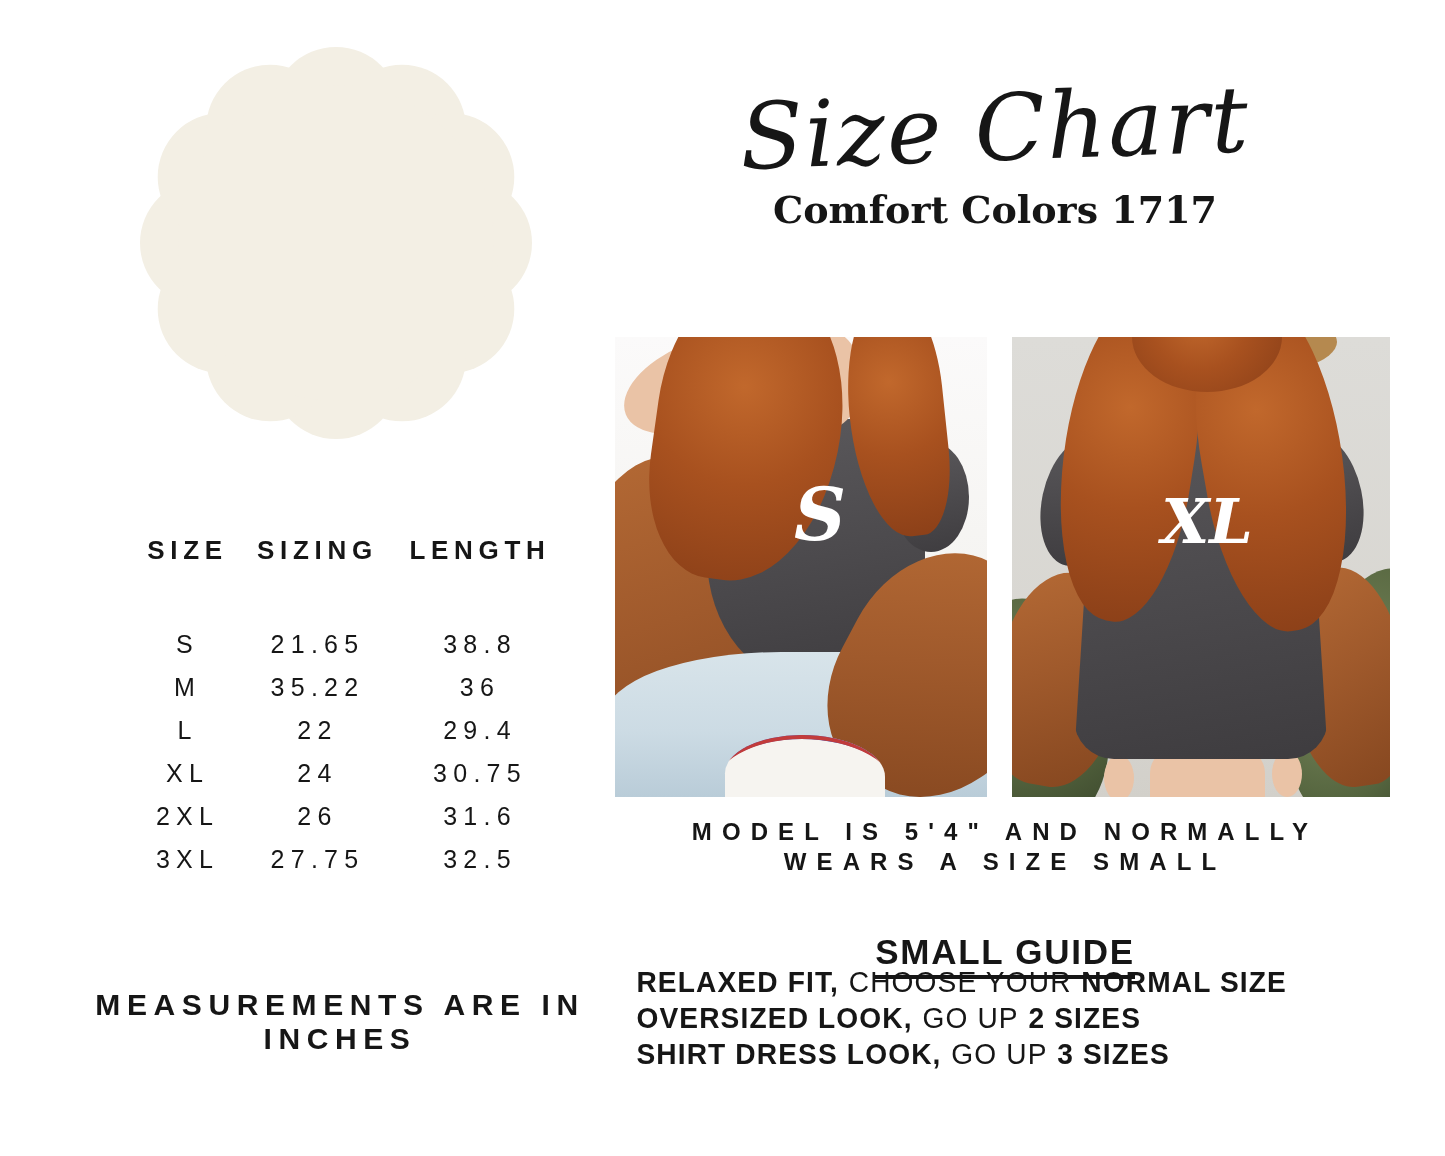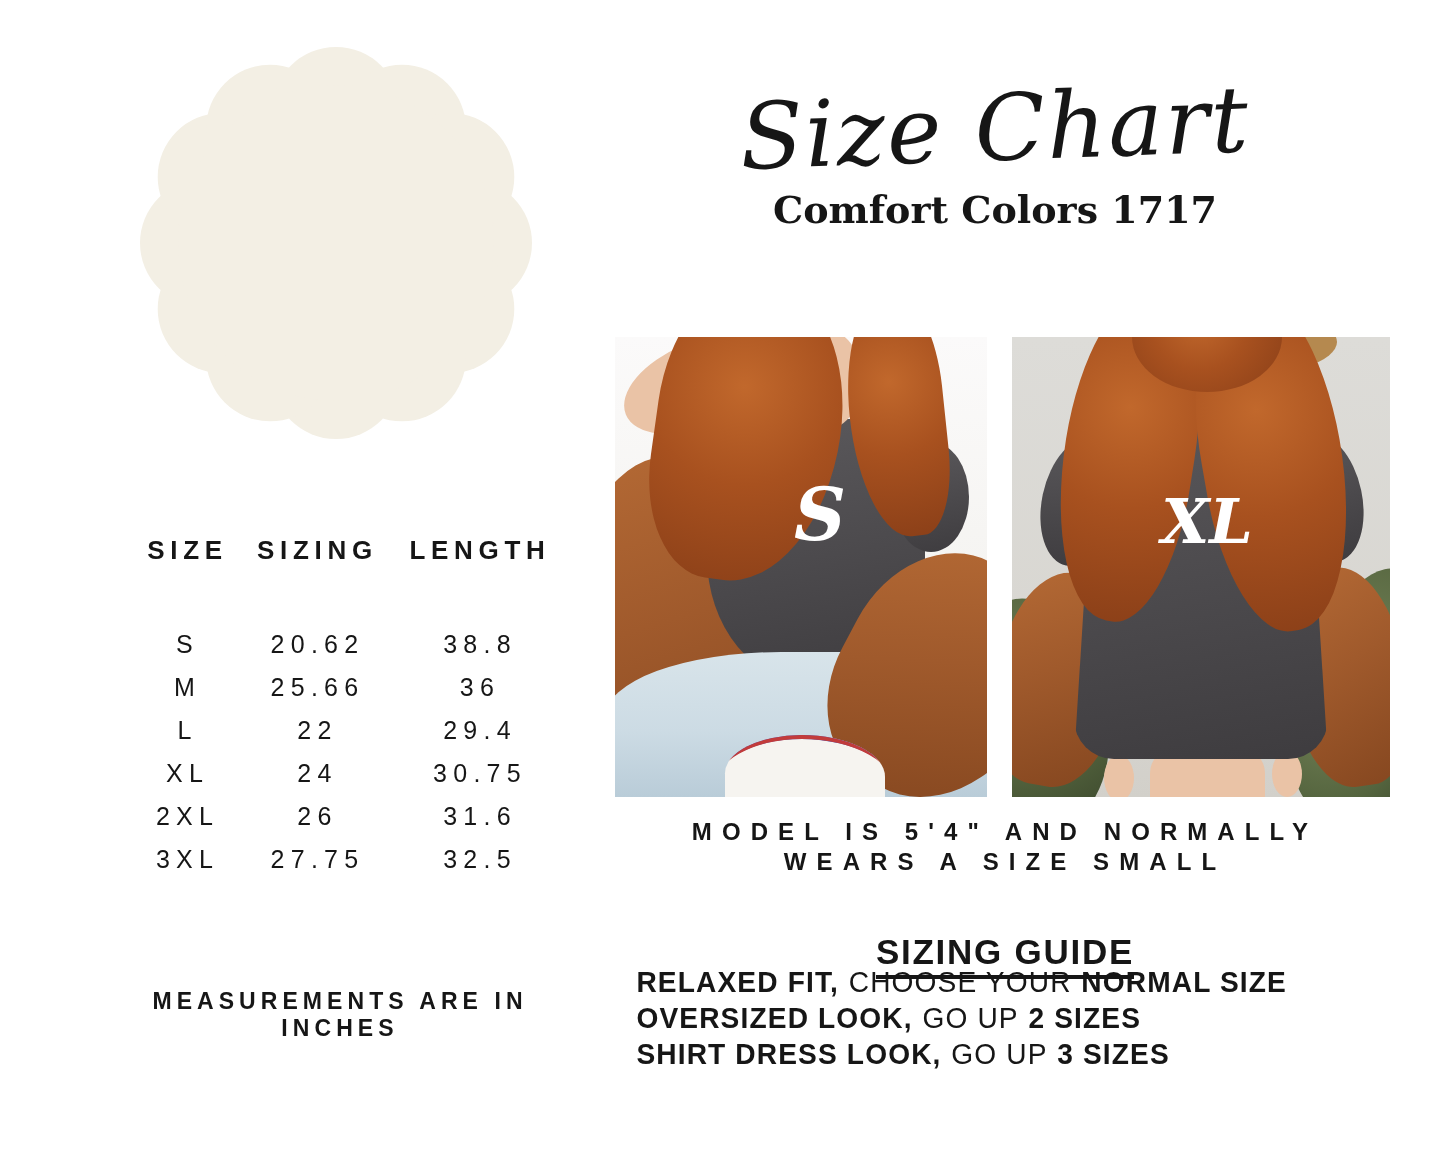--- a/index.html
+++ b/index.html
@@ -18,21 +18,21 @@
              margin-top:8px;letter-spacing:0px;}
 
   
   .size-table{position:absolute;left:140px;top:535px;width:420px;}
   .t-head,.t-row{display:grid;grid-template-columns:95px 165px 160px;text-align:center;}
   .t-head span{font-weight:700;font-size:26px;letter-spacing:0.22em;}
   .t-body{margin-top:57px;}
   .t-row{height:43px;align-items:center;}
   .t-row span{font-size:25px;letter-spacing:0.25em;font-weight:500;}
   .measure-note{position:absolute;left:90px;top:988px;width:500px;text-align:center;
-                font-size:23px;font-weight:700;letter-spacing:0.22em;}
+                font-size:30px;font-weight:700;letter-spacing:0.22em;}
 
   
   .photo{position:absolute;top:337px;height:460px;overflow:hidden;}
   .photo-left{left:615px;width:372px;background:linear-gradient(180deg,#fbfafa 0%,var(--photo-left-bg,#f4f3f0) 60%,#eceae8 100%);}
   .photo-right{left:1012px;width:378px;background:linear-gradient(180deg,#dddcd8 0%,var(--photo-right-bg,#d8d6d1) 70%,#d2d0ca 100%);}
   .photo *{position:absolute;}
 
   .shape{border-radius:50%;}
   .hair{background:radial-gradient(circle at 45% 35%,#c1682c 0%,var(--hair-rust,#a8511f) 45%,#8a3f18 100%);}
   .skin-shape{background:var(--skin,#eac3a6);}
@@ -86,26 +86,26 @@
 
   <div class="size-table">
     <div class="t-head">
       <span>SIZE</span>
       <span>SIZING</span>
       <span>LENGTH</span>
     </div>
     <div class="t-body">
       <div class="t-row">
         <span>S</span>
-        <span>20.62</span>
+        <span>21.65</span>
         <span>38.8</span>
       </div>
       <div class="t-row">
         <span>M</span>
-        <span>25.66</span>
+        <span>35.22</span>
         <span>36</span>
       </div>
       <div class="t-row">
         <span>L</span>
         <span>22</span>
         <span>29.4</span>
       </div>
       <div class="t-row">
         <span>XL</span>
         <span>24</span>
@@ -161,21 +161,21 @@
     <div class="shape hair" style="left:120px;top:-55px;width:150px;height:110px;"></div>
     <div class="tee-label" style="left:130px;top:148px;width:130px;font-size:62px;">XL</div>
   </div>
 
   <div class="caption">
     <div>MODEL IS 5'4" AND NORMALLY</div>
     <div>WEARS A SIZE SMALL</div>
   </div>
 
   <div class="guide-head-wrap">
-    <span class="guide-head">SIZING GUIDE</span>
+    <span class="guide-head">SMALL GUIDE</span>
   </div>
   <div class="guide-lines">
     <div class="guide-line">
       <span class="b">RELAXED FIT,</span><span class="r">CHOOSE YOUR</span><span class="b">NORMAL SIZE</span>
     </div>
     <div class="guide-line">
       <span class="b">OVERSIZED LOOK,</span><span class="r">GO UP</span><span class="b">2 SIZES</span>
     </div>
     <div class="guide-line">
       <span class="b">SHIRT DRESS LOOK,</span><span class="r">GO UP</span><span class="b">3 SIZES</span>

